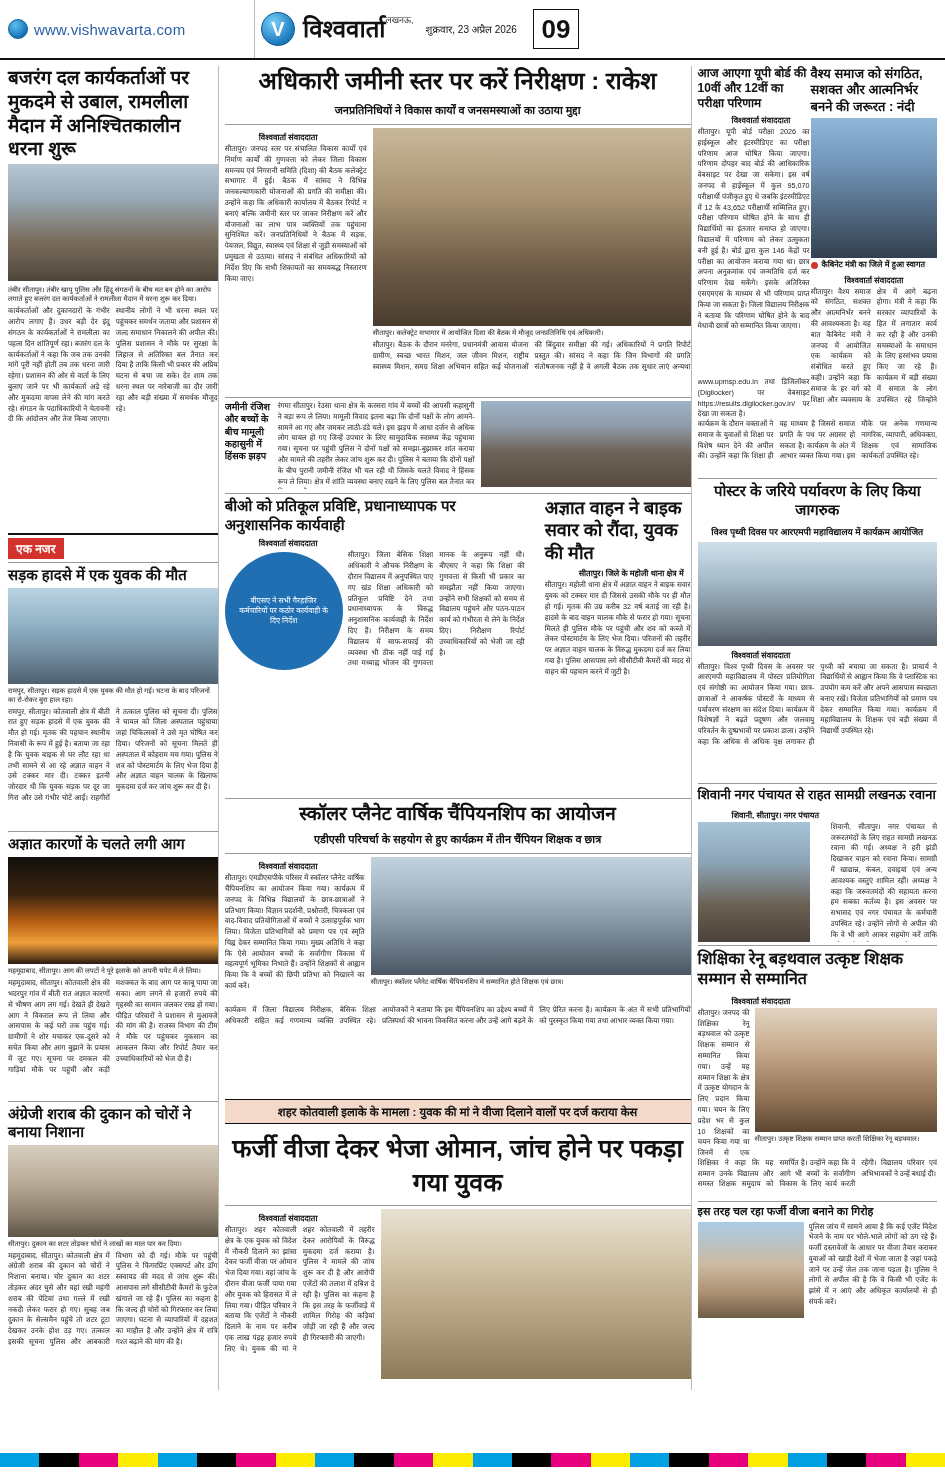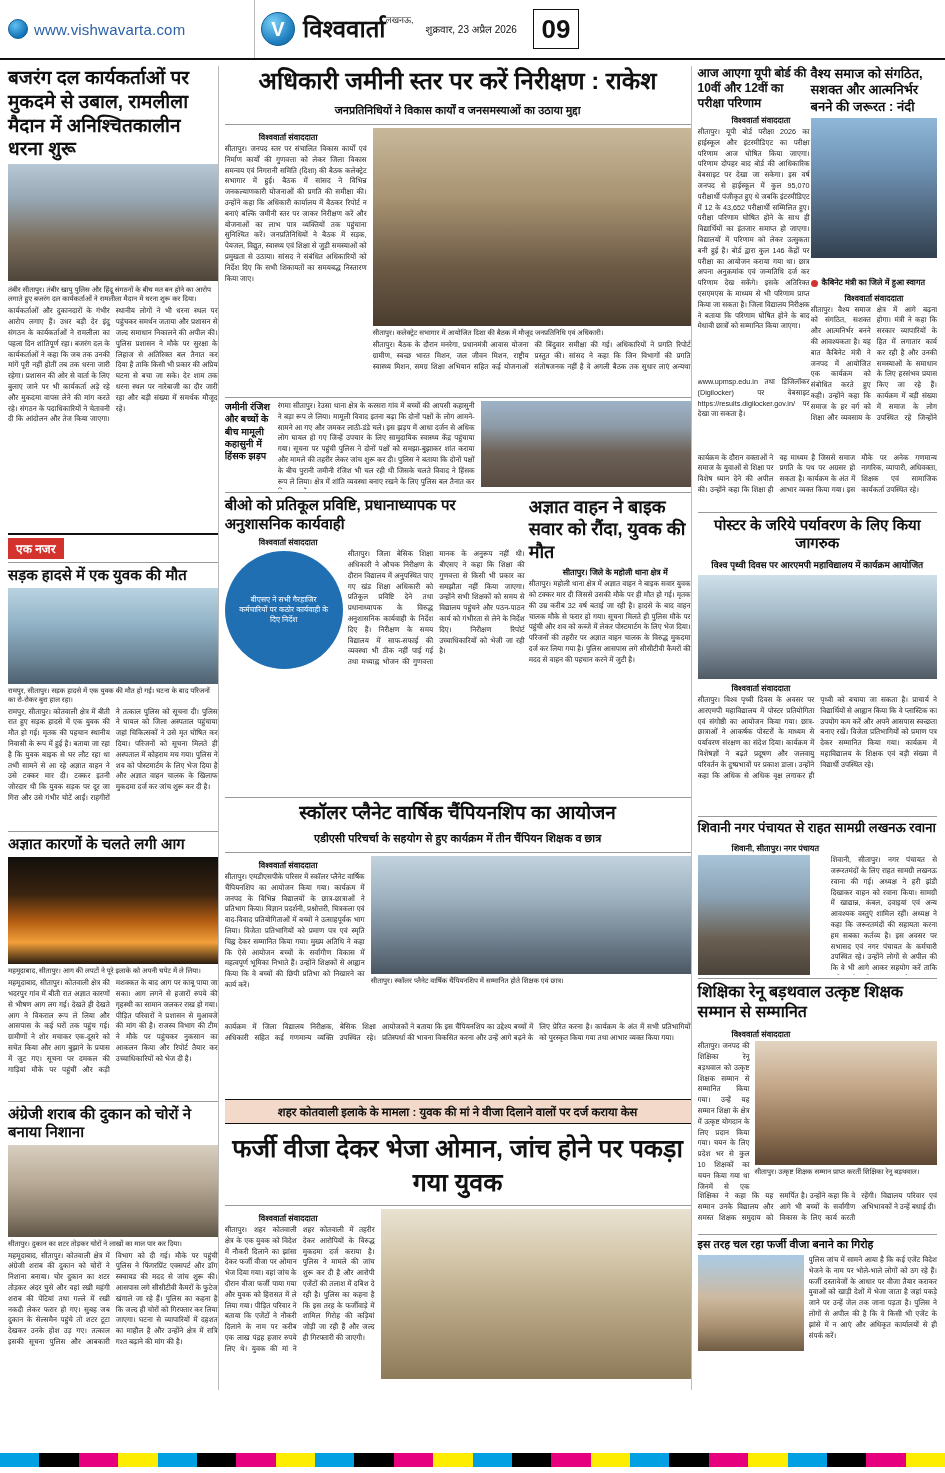--- a/index.html
+++ b/index.html
@@ -97,21 +97,21 @@
   .banner-strip {
     background:#f2d9c9; border-top:1px solid #111; border-bottom:1px solid #111;
     text-align:center; font-size:11.5px; font-weight:bold; padding:4px;
   }
   .bottom-head { font-size:25px; font-weight:bold; text-align:center; margin:6px 0 4px 0; }
 
   
   .regbar { position:absolute; left:0; bottom:0; width:945px; height:26px; display:flex; align-items:center; }
   .regrow { display:flex; width:100%; height:14px; }
   .swatch { height:14px; }
-  .mt2{margin-top:20px;} .mt4{margin-top:0;}
+  .mt2{margin-top:2px;} .mt4{margin-top:16px;}
 </style>
 </head>
 <body>
 
 <div class="page">
 
   <div class="masthead">
     <div class="mh-left">
       <span class="globe"></span>
       <span class="site-url">www.vishwavarta.com</span>
@@ -180,21 +180,21 @@
 
       <div class="thinline"></div>
       <div style="overflow:hidden;">
         <div class="photo ph-crowd" style="height:86px; width:210px; float:right; margin:0 0 3px 6px;"></div>
         <div class="sidetag">जमीनी रंजिश और बच्चों के बीच मामूली कहासुनी में हिंसक झड़प</div>
         <div class="body-text" style="height:88px;">रंगमा सीतापुर। रेउसा थाना क्षेत्र के करसरा गांव में बच्चों की आपसी कहासुनी ने बड़ा रूप ले लिया। मामूली विवाद इतना बढ़ा कि दोनों पक्षों के लोग आमने-सामने आ गए और जमकर लाठी-डंडे चले। इस झड़प में आधा दर्जन से अधिक लोग घायल हो गए जिन्हें उपचार के लिए सामुदायिक स्वास्थ्य केंद्र पहुंचाया गया। सूचना पर पहुंची पुलिस ने दोनों पक्षों को समझा-बुझाकर शांत कराया और मामले की तहरीर लेकर जांच शुरू कर दी। पुलिस ने बताया कि दोनों पक्षों के बीच पुरानी जमीनी रंजिश भी चल रही थी जिसके चलते विवाद ने हिंसक रूप ले लिया। क्षेत्र में शांति व्यवस्था बनाए रखने के लिए पुलिस बल तैनात कर दिया गया है।</div>
       </div>
 
       <div class="thinline"></div>
 
-      <div style="display:flex; gap:4px;">
+      <div style="display:flex; gap:20px;">
         <div style="width:300px;">
           <h3 class="head-m">बीओ को प्रतिकूल प्रविष्टि, प्रधानाध्यापक पर अनुशासनिक कार्यवाही</h3>
           <div class="byline">विश्ववार्ता संवाददाता</div>
           <div style="overflow:hidden;">
             <div class="circle-note">बीएसए ने सभी गैरहाजिर कर्मचारियों पर कठोर कार्यवाही के दिए निर्देश</div>
             <div class="body-text cols2" style="height:210px;">सीतापुर। जिला बेसिक शिक्षा अधिकारी ने औचक निरीक्षण के दौरान विद्यालय में अनुपस्थित पाए गए खंड शिक्षा अधिकारी को प्रतिकूल प्रविष्टि देने तथा प्रधानाध्यापक के विरुद्ध अनुशासनिक कार्यवाही के निर्देश दिए हैं। निरीक्षण के समय विद्यालय में साफ-सफाई की व्यवस्था भी ठीक नहीं पाई गई तथा मध्याह्न भोजन की गुणवत्ता मानक के अनुरूप नहीं थी। बीएसए ने कहा कि शिक्षा की गुणवत्ता से किसी भी प्रकार का समझौता नहीं किया जाएगा। उन्होंने सभी शिक्षकों को समय से विद्यालय पहुंचने और पठन-पाठन कार्य को गंभीरता से लेने के निर्देश दिए। निरीक्षण रिपोर्ट उच्चाधिकारियों को भेजी जा रही है।</div>
           </div>
         </div>
         <div style="flex:1;">
           <h3 class="head-m" style="font-size:18px;">अज्ञात वाहन ने बाइक सवार को रौंदा, युवक की मौत</h3>

